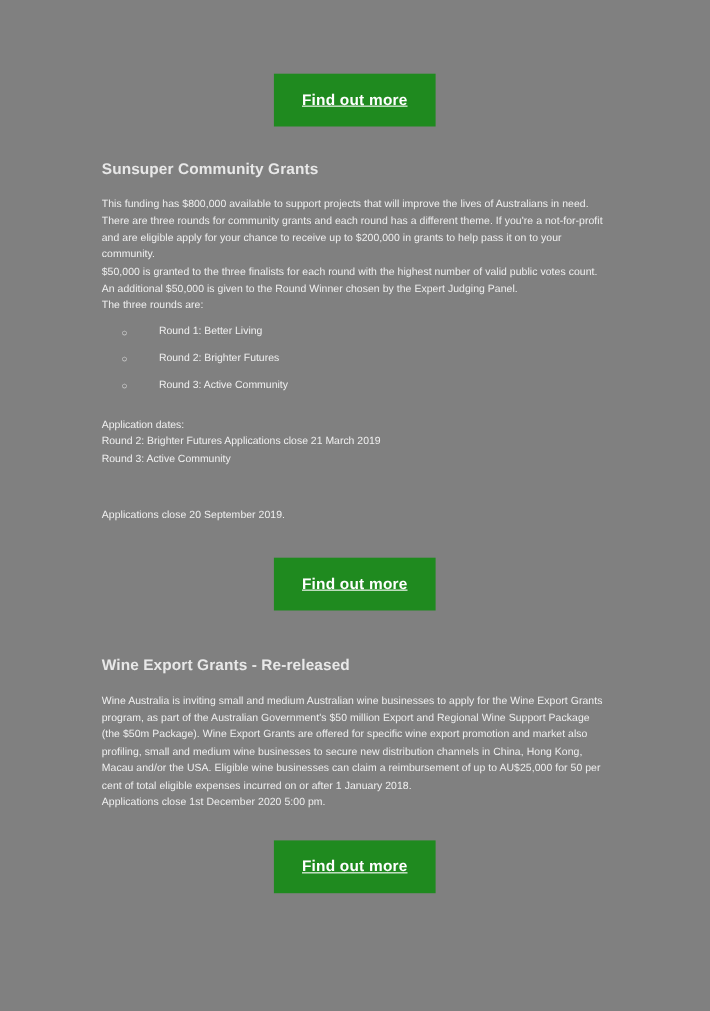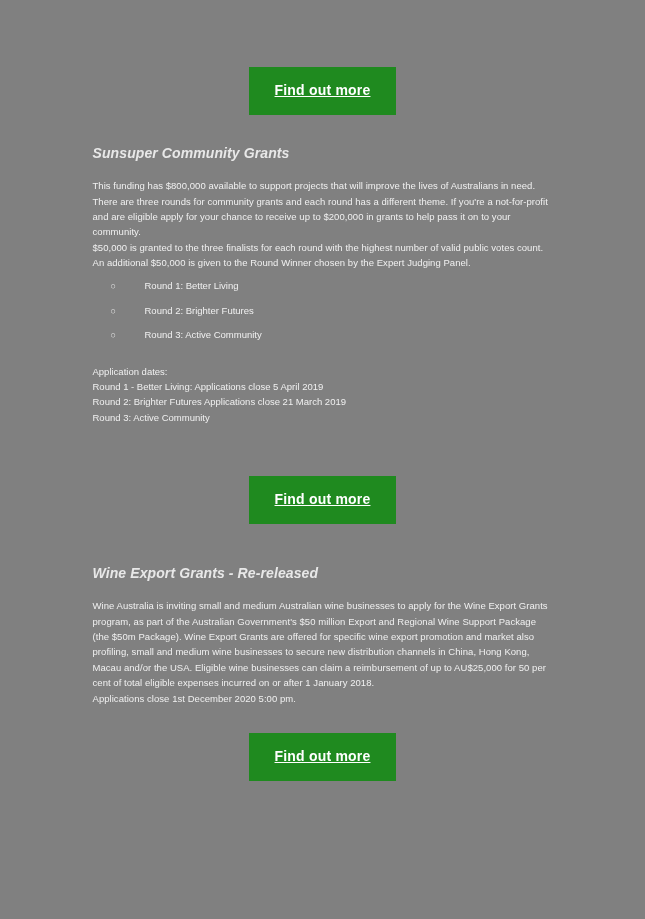--- a/index.html
+++ b/index.html
@@ -48,21 +48,20 @@
     width: 460px;
     padding-left: 0px;
   }
   .block-heading {
     color: #e8e8e8;
     font-size: 14px;
     font-weight: bold;
     letter-spacing: 0.1px;
     margin: 0 0 6px 0;
     line-height: 1.3;
-    font-style: italic;
   }
   .para {
     color: #f0f0f0;
     font-size: 9.5px;
     line-height: 1.62;
     margin: 16px 0 0 0;
     letter-spacing: 0.05px;
   }
   .para + .para {
     margin-top: 0px;
@@ -116,45 +115,46 @@
   <div class="content sec-grants">
 
     <h2 class="block-heading">Sunsuper Community Grants</h2>
 
     <p class="para">This funding has $800,000 available to support projects that will improve the lives of Australians in need.</p>
 
     <p class="para">There are three rounds for community grants and each round has a different theme. If you're a not-for-profit and are eligible apply for your chance to receive up to $200,000 in grants to help pass it on to your community.</p>
 
     <p class="para">$50,000 is granted to the three finalists for each round with the highest number of valid public votes count. An additional $50,000 is given to the Round Winner chosen by the Expert Judging Panel.</p>
 
+    <p class="para">The three rounds are:</p>
 
     <ul class="bullets">
       <li>
         <span class="marker">○</span>
         <span>Round 1: Better Living</span>
       </li>
       <li>
         <span class="marker">○</span>
         <span>Round 2: Brighter Futures</span>
       </li>
       <li>
         <span class="marker">○</span>
         <span>Round 3: Active Community</span>
       </li>
     </ul>
 
     <div class="dates-block">
       <div class="dates-line">Application dates:</div>
-      <div class="dates-line">Round 1 - Better Living: Applications close 5 April 2019</div>
       <div class="dates-line">Round 2: Brighter Futures Applications close 21 March 2019</div>
       <div class="dates-line">Round 3: Active Community</div>
     </div>
 
     <div class="spacer-md"></div>
 
+    <p class="para">Applications close 20 September 2019.</p>
   </div>
 
   <div class="btn-row sec-btn-2">
     <button class="find-btn">Find out more</button>
   </div>
 
   <div class="content sec-wine">
 
     <h2 class="block-heading">Wine Export Grants - Re-released</h2>
 

